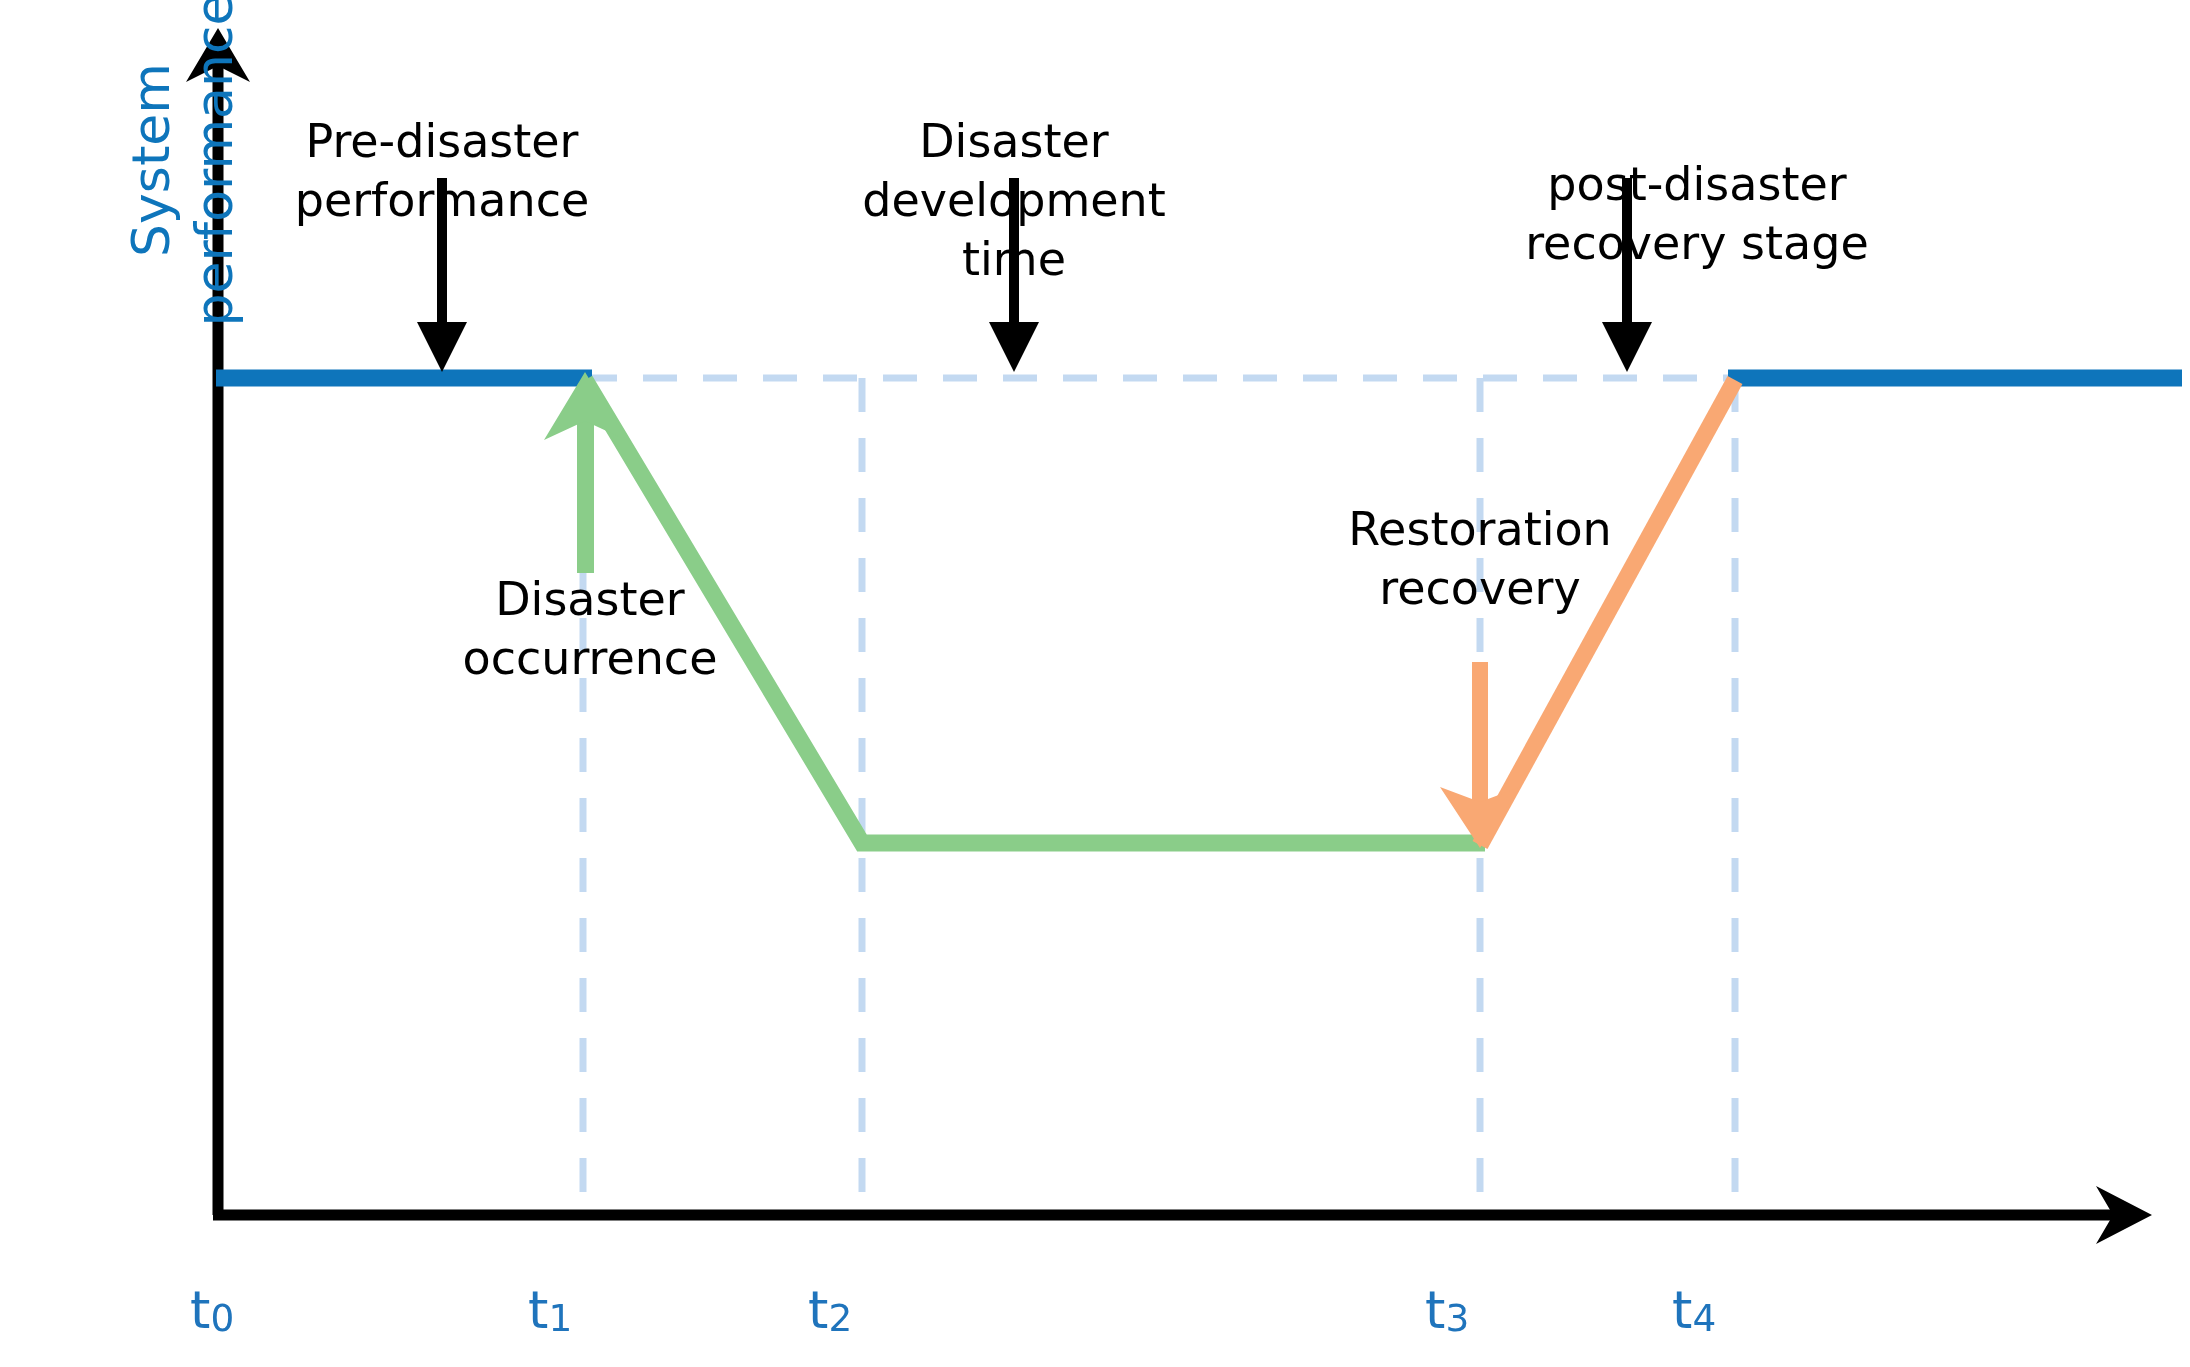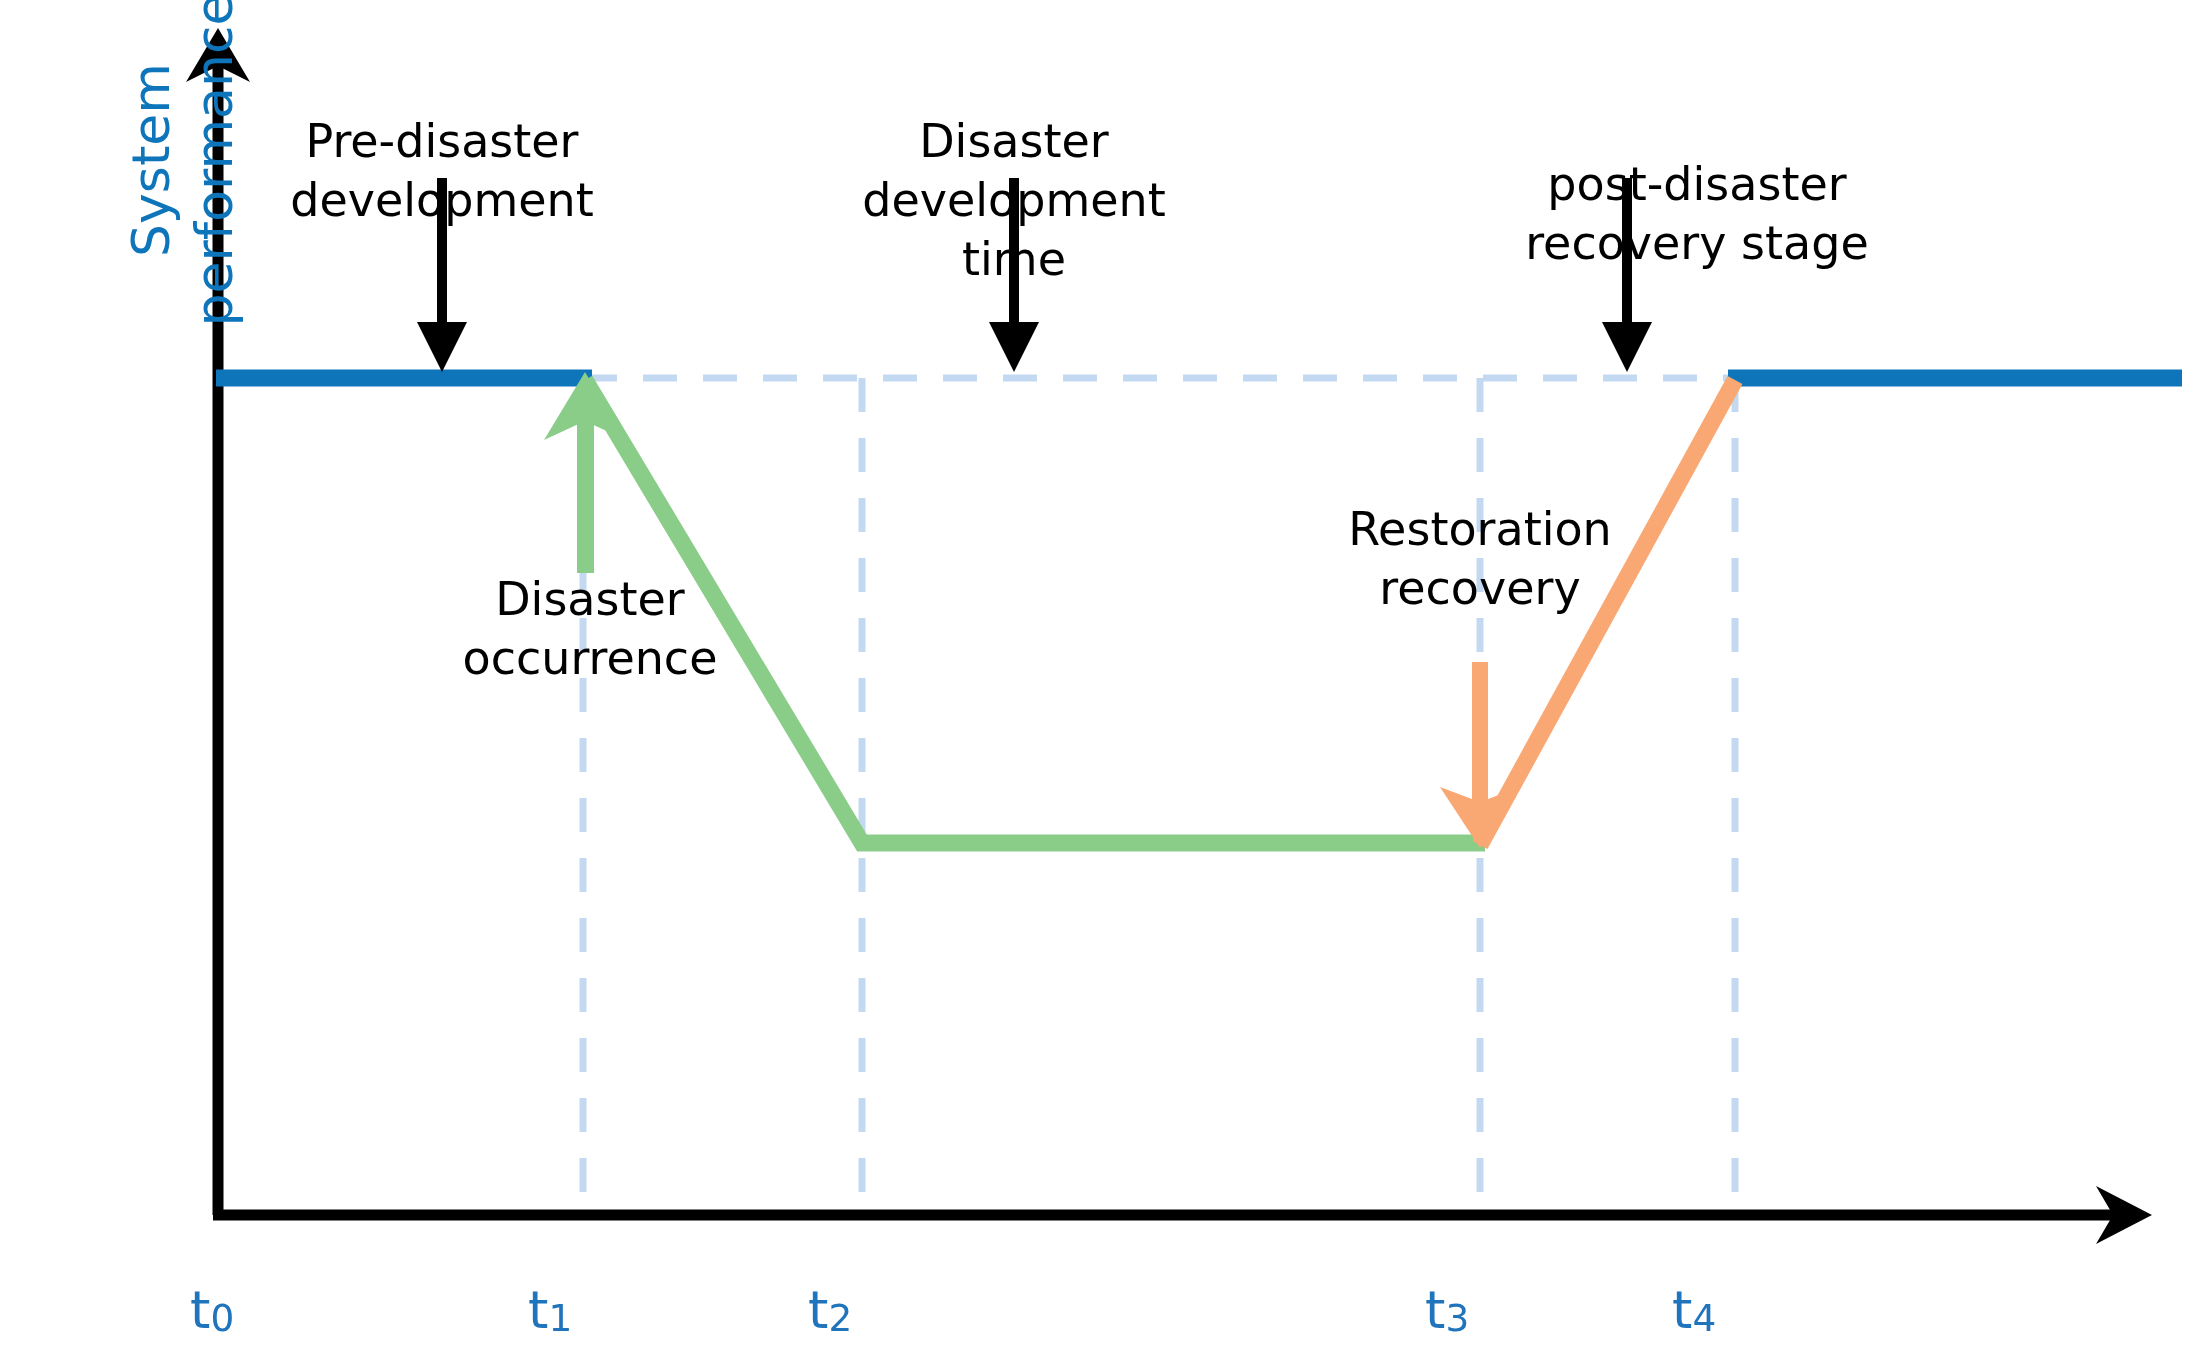--- a/index.html
+++ b/index.html
@@ -75,21 +75,21 @@
       <line x1="442" y1="178" x2="442" y2="352"></line>
       <line x1="1014" y1="178" x2="1014" y2="352"></line>
       <line x1="1627" y1="178" x2="1627" y2="352"></line>
     </g>
   </svg>
 
   <div class="axis-title" id="ylab" style="left:120px;top:330px;width:340px;">System
 performance</div>
 
   <div class="ann" style="left:222px;top:112px;width:440px;">Pre-disaster
-development</div>
+performance</div>
   <div class="ann" style="left:764px;top:112px;width:500px;">Disaster development
 time</div>
   <div class="ann" style="left:1472px;top:112px;width:450px;margin-top:43px;">post-disaster
 recovery stage</div>
 
   <div class="ann" style="left:430px;top:570px;width:320px;">Disaster
 occurrence</div>
   <div class="ann" style="left:1300px;top:500px;width:360px;">Restoration
 recovery</div>
 

